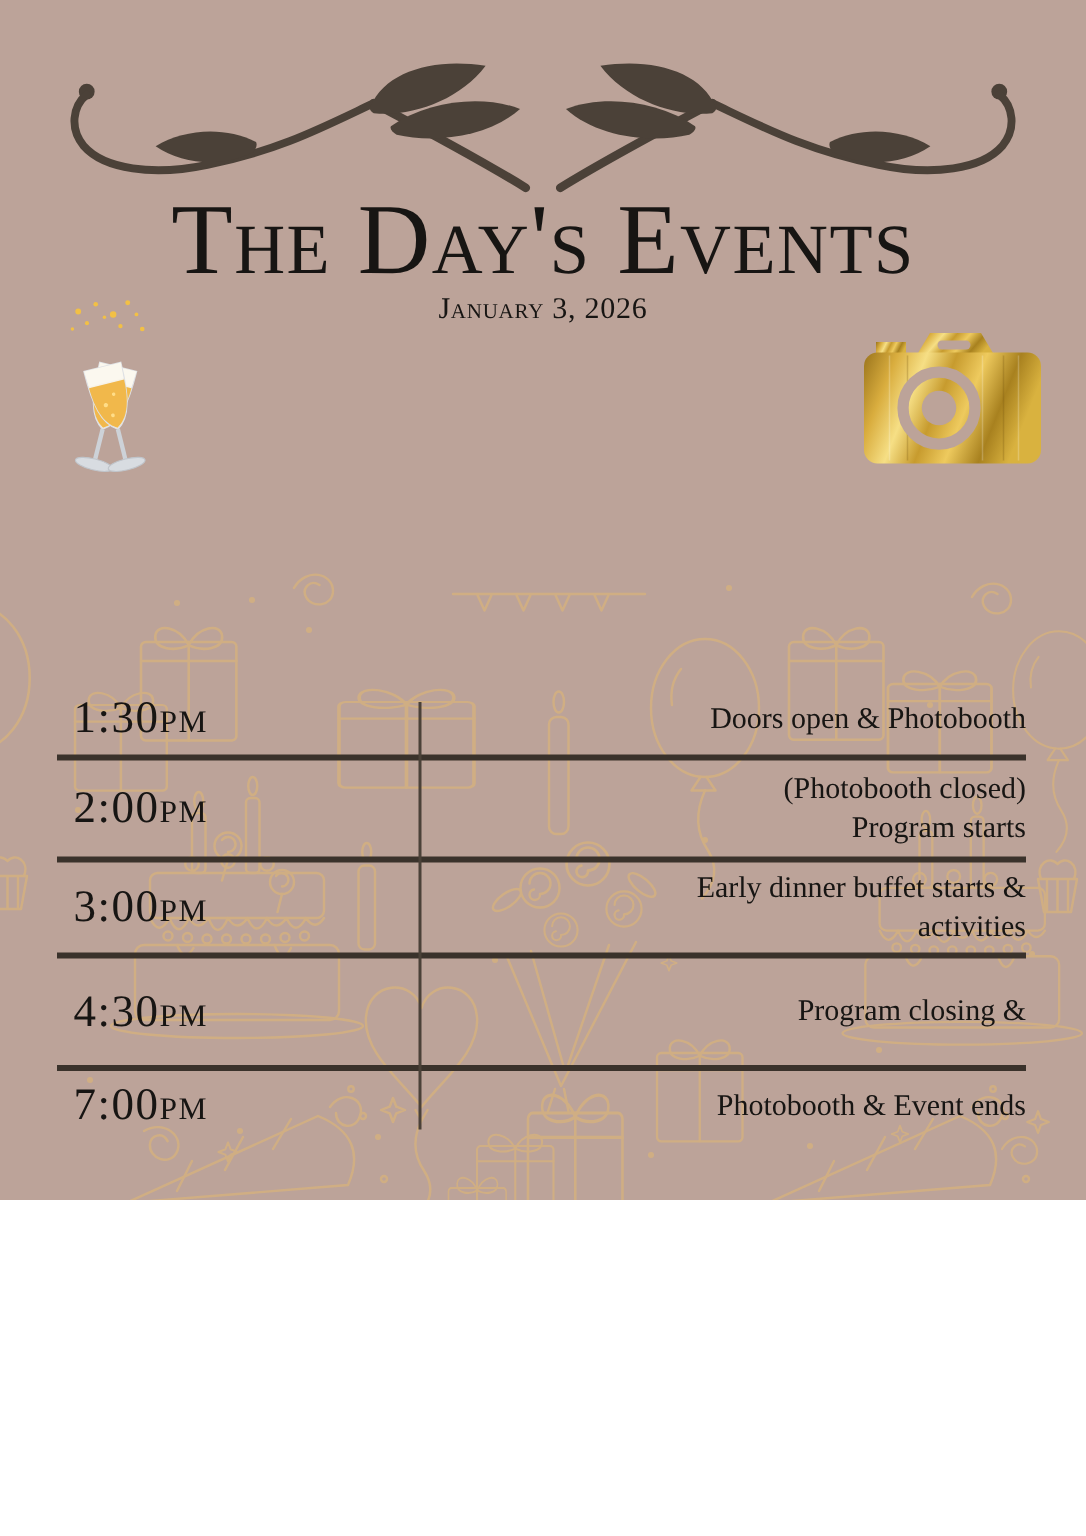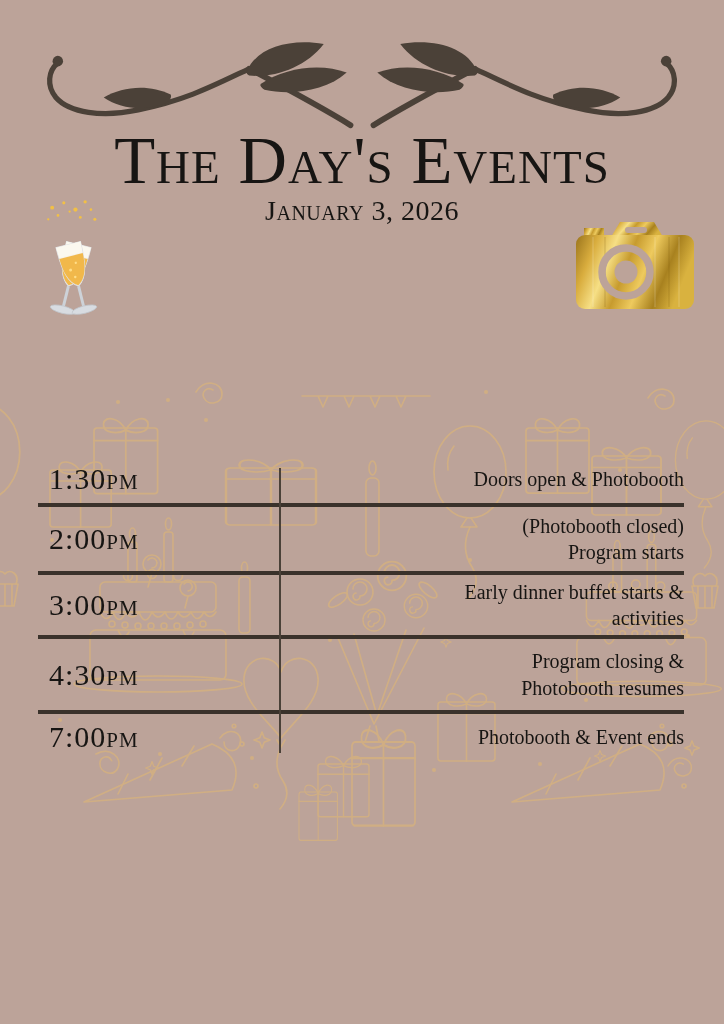--- a/index.html
+++ b/index.html
@@ -1,28 +1,28 @@
 <!DOCTYPE html>
 <html style="--bg: #bca399; --text: #171513; --line: #3a322b;"><head>
 <meta charset="utf-8">
 <style>
   html,body{margin:0;padding:0;}
   .poster{
-    position:relative; width:724px; height:1024px; overflow:hidden;
+    position:relative; width:724px; height:800px; overflow:hidden;
     background:var(--bg,#bca399);
     font-family:"Liberation Serif","DejaVu Serif",serif;
   }
   .flourish{position:absolute; left:30px; top:42px; width:664px; height:88px;}
   .header{position:absolute; top:126px; left:0; width:724px; text-align:center; z-index:3;}
   .title{
     margin:0; font-weight:normal; font-size:67px; line-height:1.02;
     font-variant:small-caps; letter-spacing:1px; color:var(--text,#171513);
   }
   .date{
-    margin-top:1px; font-size:28px; font-variant:small-caps;
+    margin-top:1px; font-size:20px; font-variant:small-caps;
     letter-spacing:.5px; color:var(--text,#171513);
   }
   .champagne{position:absolute; left:25px; top:197px; width:97px; height:130px;}
   .camera{position:absolute; left:575px; top:221px; width:120px; height:90px;}
   .doodles{position:absolute; left:0; top:378px; width:724px; height:468px; opacity:.5;}
   .doodles *{vector-effect:none;}
   .schedule{position:absolute; left:38px; top:455px; width:646px; z-index:2;}
   .schedule-row{display:flex; align-items:center;}
   .schedule-row + .schedule-row{border-top:4px solid var(--line,#3a322b);}
   .r1{height:48px}.r2{height:64px}.r3{height:60px}.r4{height:71px}.r5{height:46px}
@@ -274,21 +274,20 @@
     <div class="event-cell">
           <div class="event-line">Early dinner buffet starts &amp;</div>
           <div class="event-line">activities</div>
         </div>
   </div>
 
   <div class="schedule-row r4">
     <div class="time-cell">4:30pm</div>
     <div class="event-cell">
           <div class="event-line">Program closing &amp;</div>
-          <div class="event-line">Photobooth resumes</div>
         </div>
   </div>
 
   <div class="schedule-row r5">
     <div class="time-cell">7:00pm</div>
     <div class="event-cell">
           <div class="event-line">Photobooth &amp; Event ends</div>
         </div>
   </div>
 </div>

